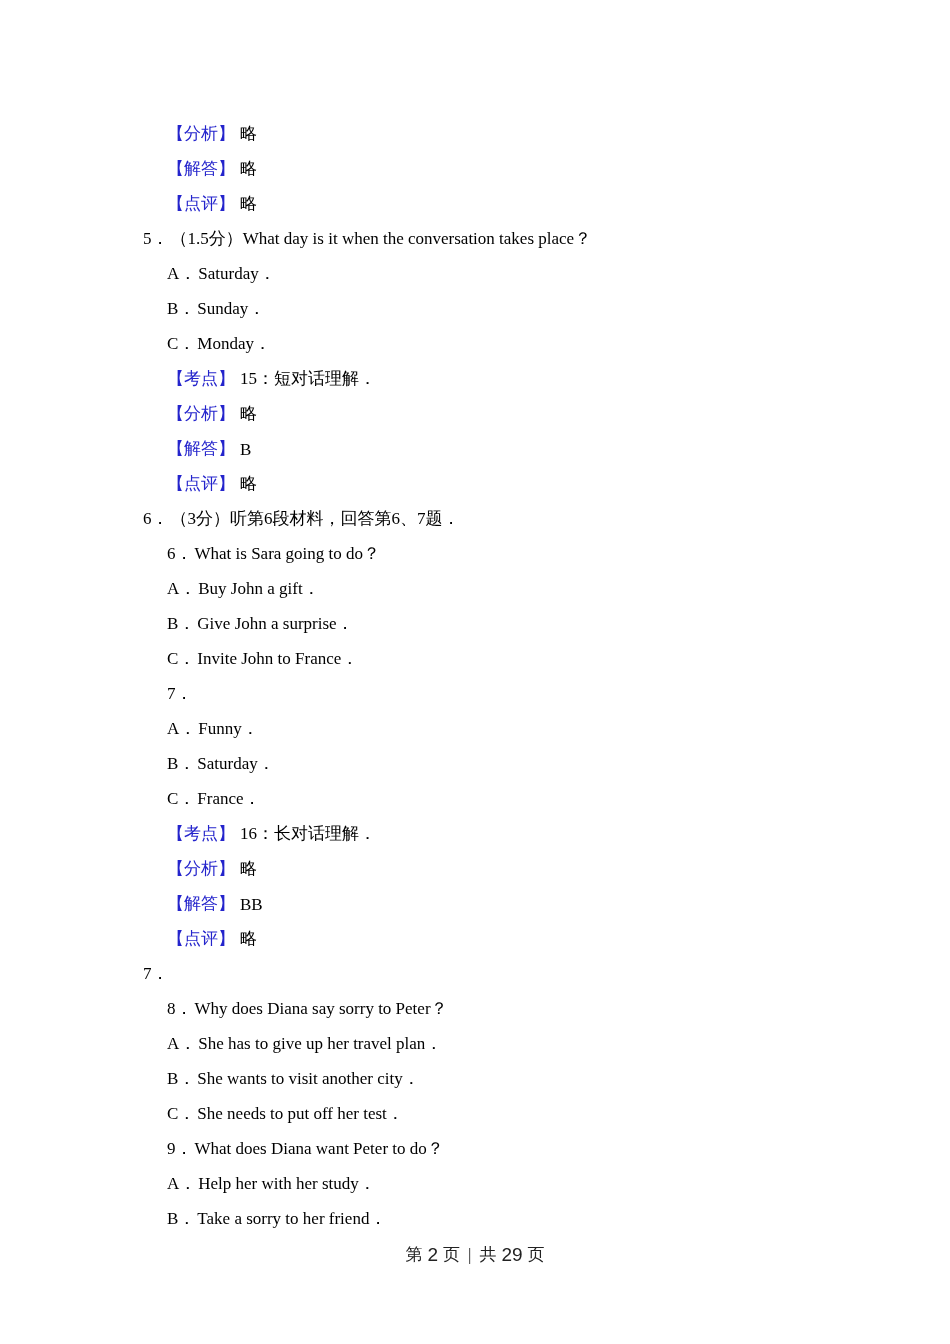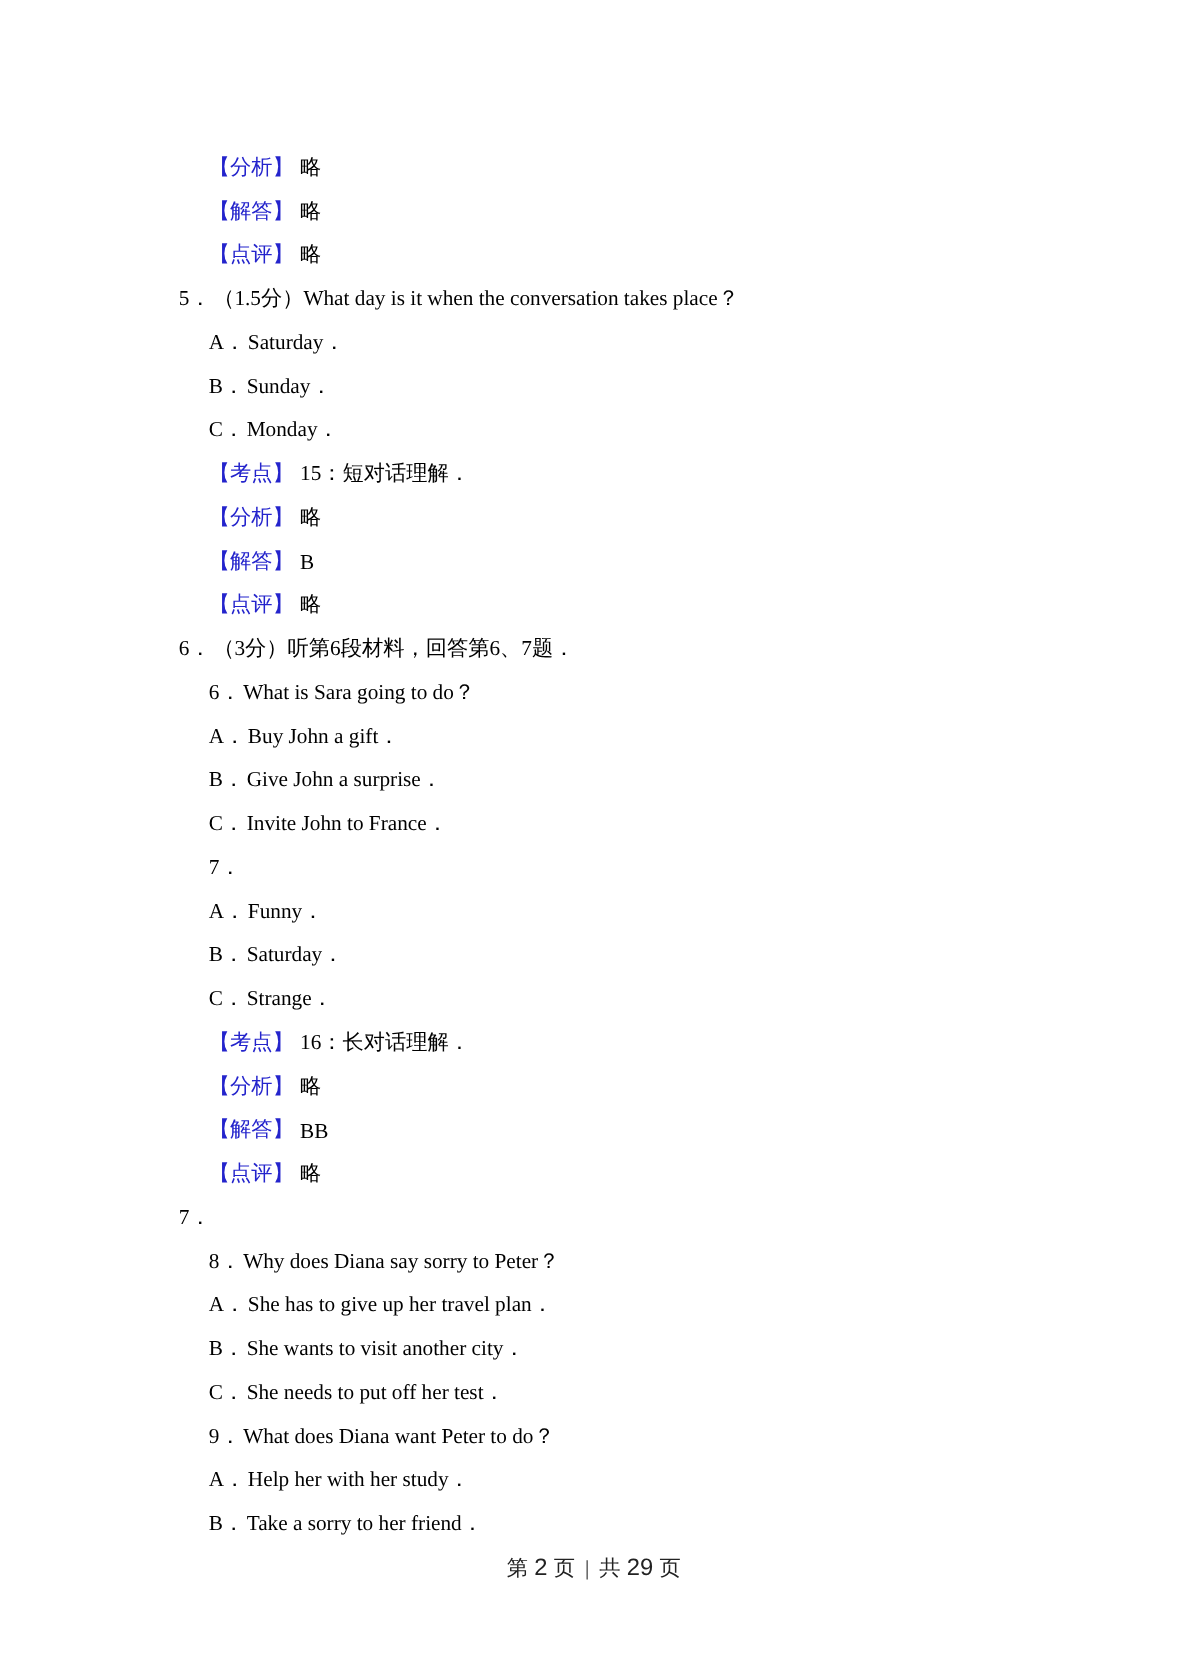--- a/index.html
+++ b/index.html
@@ -53,21 +53,21 @@
     <div class="line sub"><span class="label">【点评】</span><span class="text">略</span></div>
 
     <div class="line main"><span class="num">6．</span><span class="text">（3分）听第6段材料，回答第6、7题．</span></div>
     <div class="line sub"><span class="num">6．</span><span class="text">What is Sara going to do？</span></div>
     <div class="line sub"><span class="num">A．</span><span class="text">Buy John a gift．</span></div>
     <div class="line sub"><span class="num">B．</span><span class="text">Give John a surprise．</span></div>
     <div class="line sub"><span class="num">C．</span><span class="text">Invite John to France．</span></div>
     <div class="line sub"><span class="num">7．</span></div>
     <div class="line sub"><span class="num">A．</span><span class="text">Funny．</span></div>
     <div class="line sub"><span class="num">B．</span><span class="text">Saturday．</span></div>
-    <div class="line sub"><span class="num">C．</span><span class="text">Strange．</span></div>
+    <div class="line sub"><span class="num">C．</span><span class="text">France．</span></div>
 
     <div class="line sub"><span class="label">【考点】</span><span class="text">16：长对话理解．</span></div>
     <div class="line sub"><span class="label">【分析】</span><span class="text">略</span></div>
     <div class="line sub"><span class="label">【解答】</span><span class="text">BB</span></div>
     <div class="line sub"><span class="label">【点评】</span><span class="text">略</span></div>
 
     <div class="line main"><span class="num">7．</span></div>
     <div class="line sub"><span class="num">8．</span><span class="text">Why does Diana say sorry to Peter？</span></div>
     <div class="line sub"><span class="num">A．</span><span class="text">She has to give up her travel plan．</span></div>
     <div class="line sub"><span class="num">B．</span><span class="text">She wants to visit another city．</span></div>

